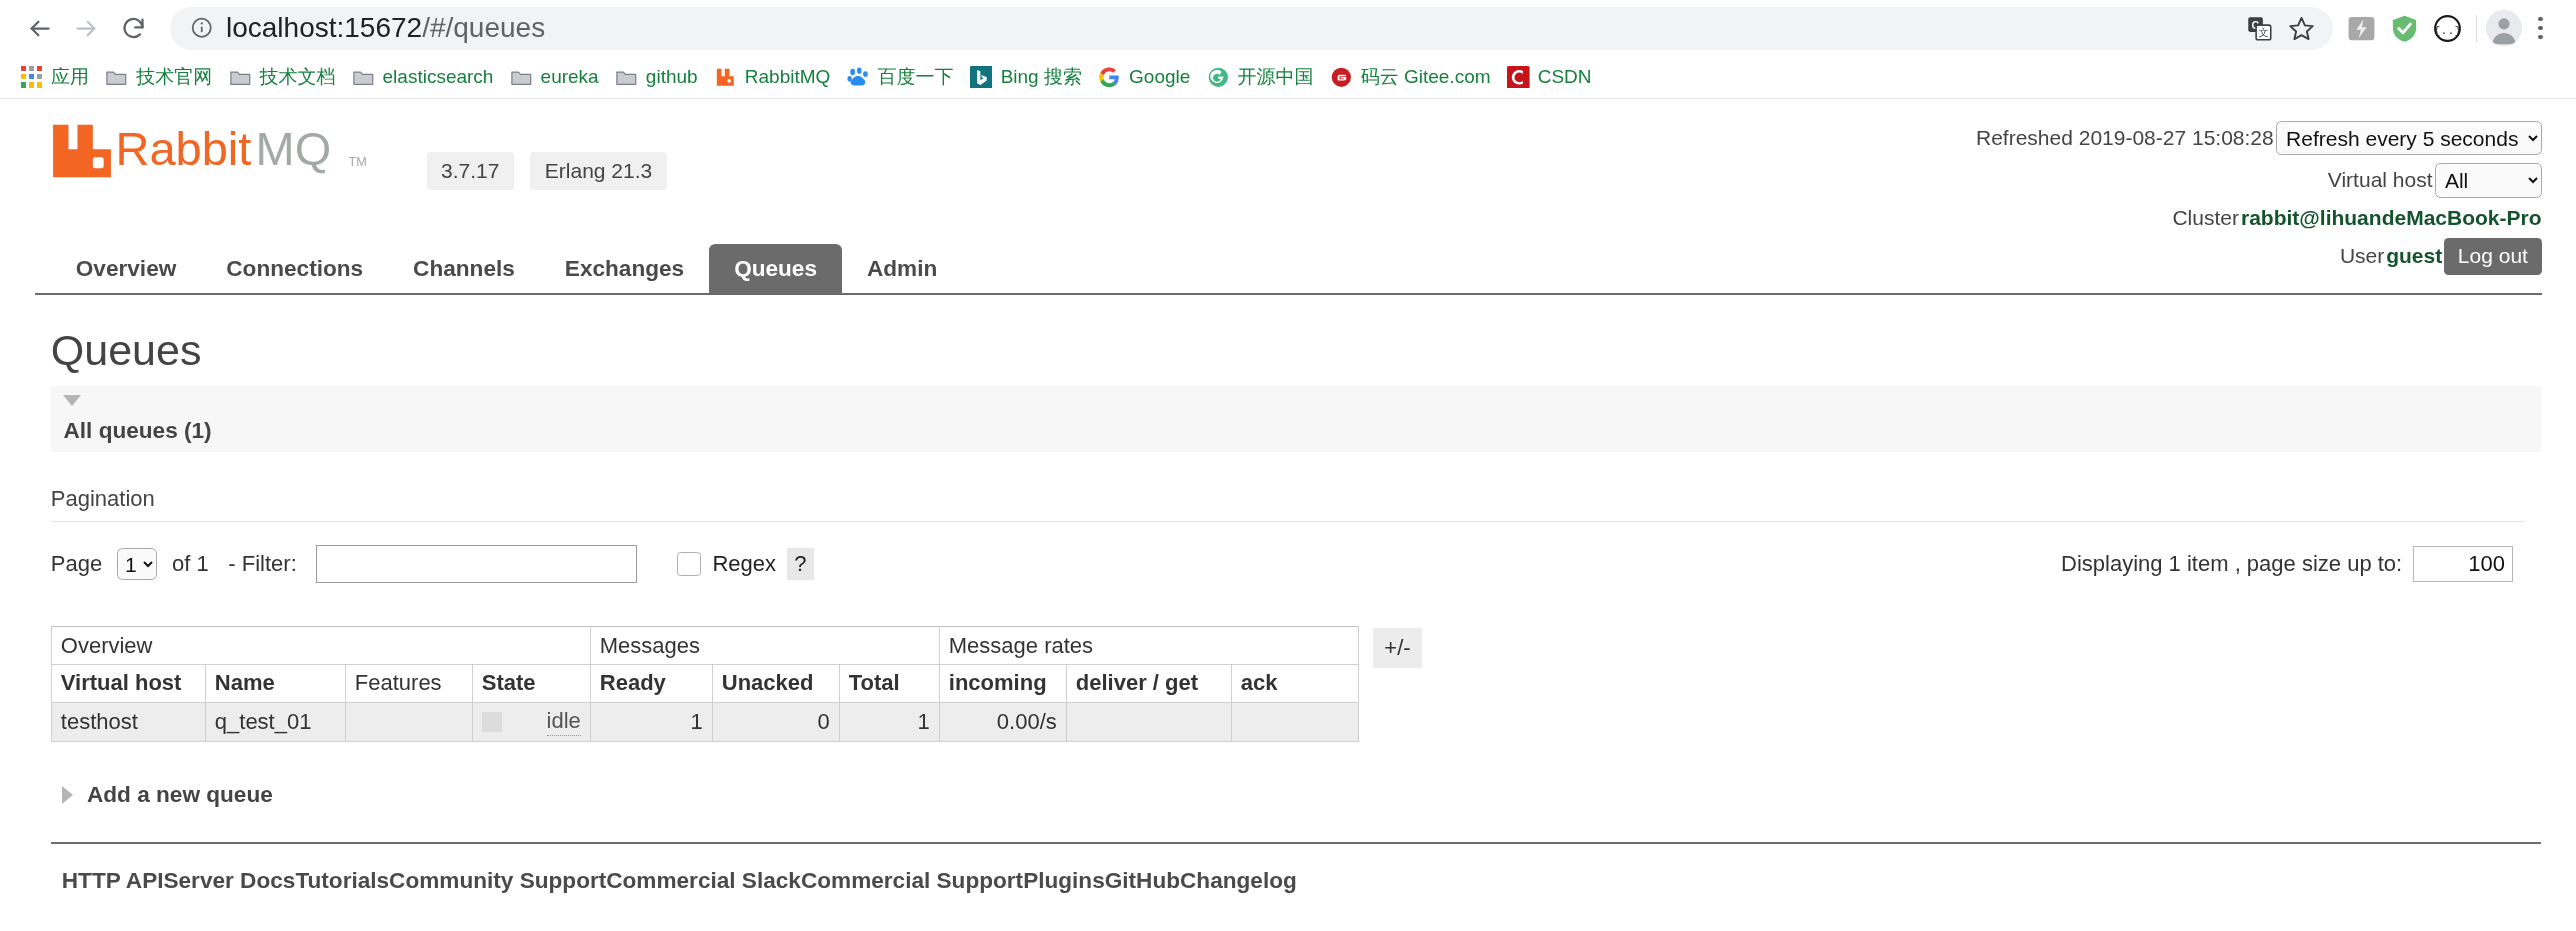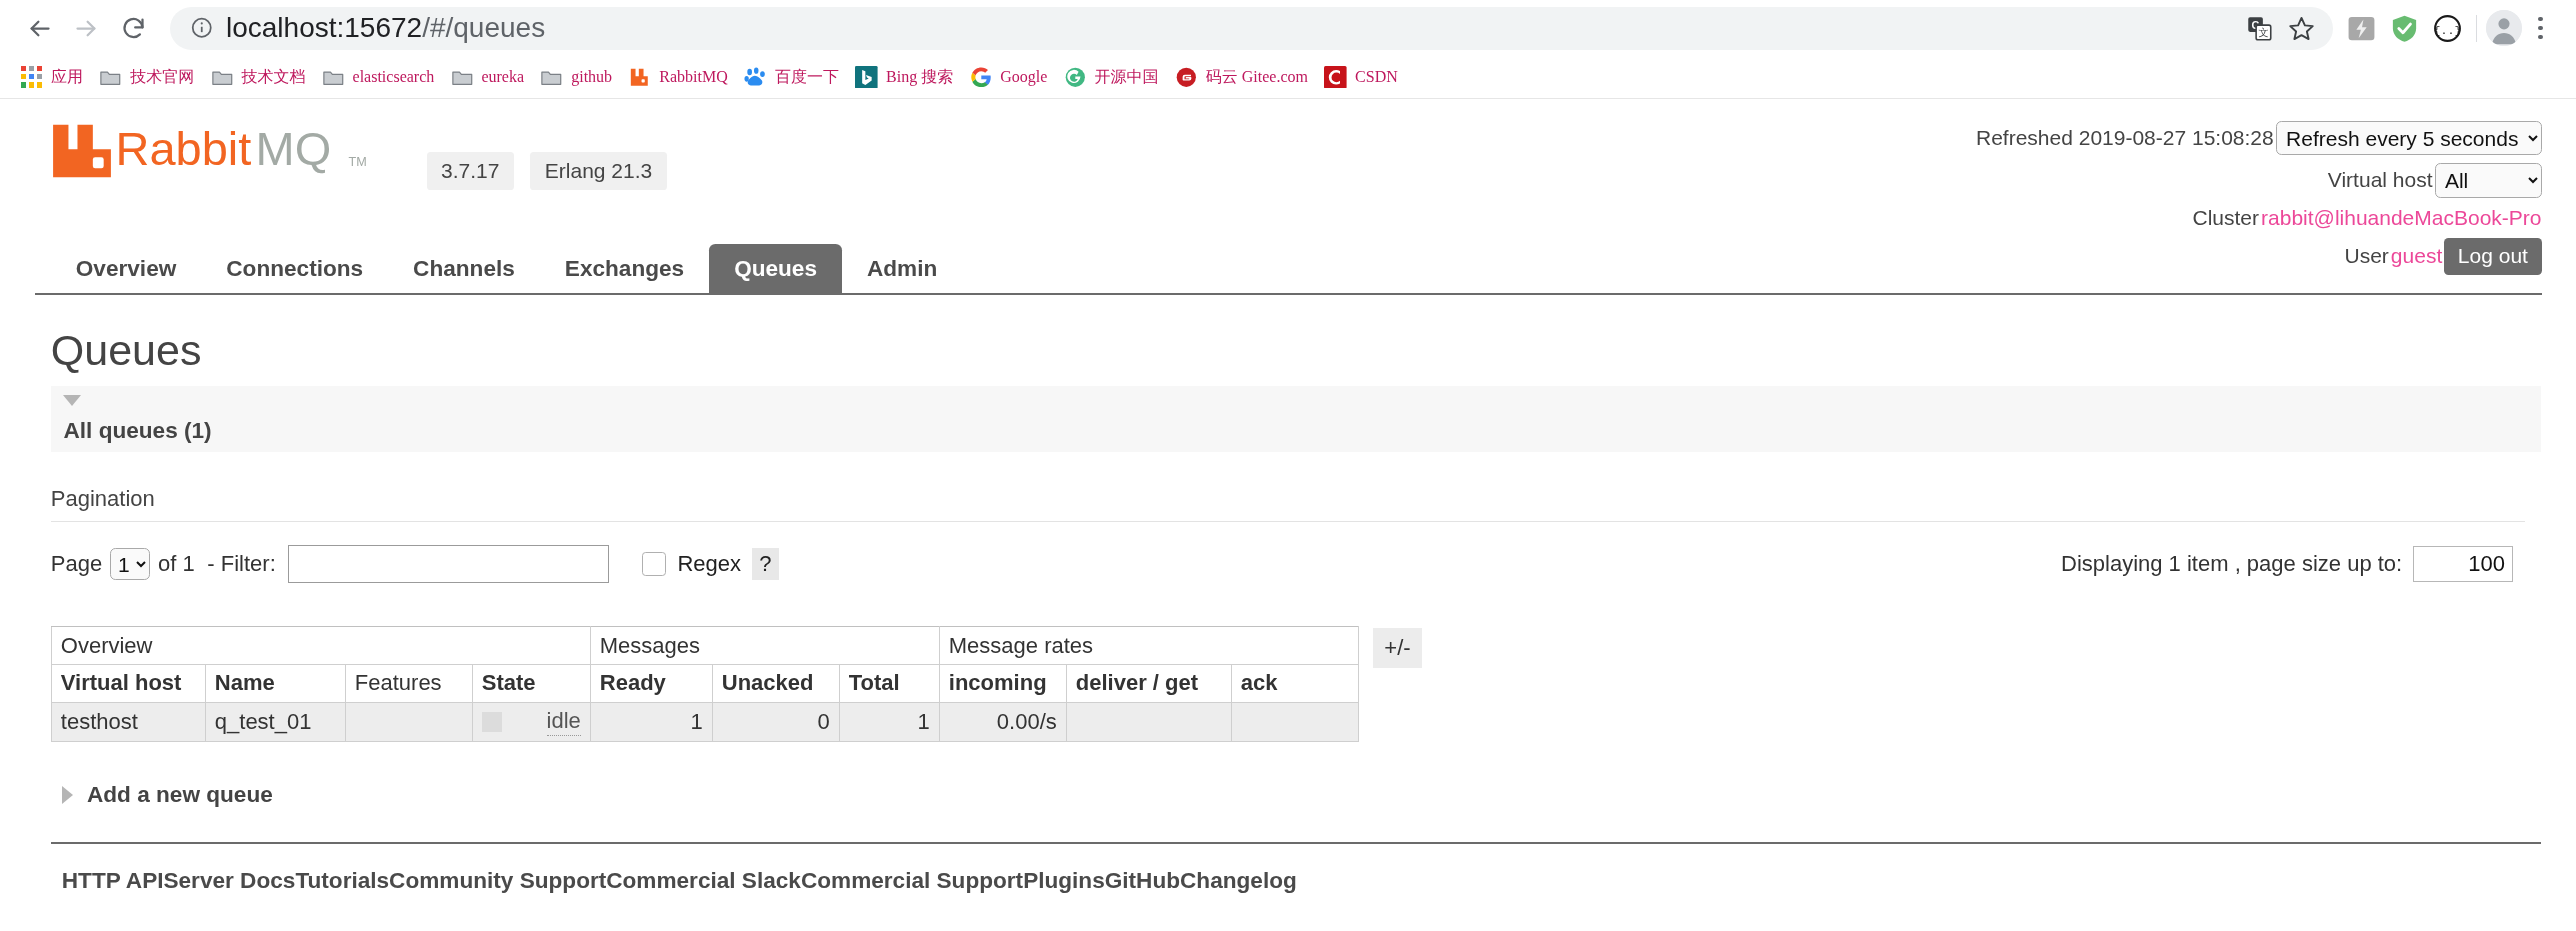--- a/index.html
+++ b/index.html
@@ -94,25 +94,24 @@
   }
   .bm {
     display: flex;
     align-items: center;
     height: 34px;
     padding: 0 8.2px;
     border-radius: 4.5px;
     flex: 0 0 auto;
   }
   .bm-label {
-    font-size: 16px;
-    color: #be185d;
+    font-size: 19px;
+    color: #15803d;
     margin-left: 8.2px;
     white-space: nowrap;
-    font-family: Liberation Serif, serif;
   }
   .bm-ico { width: 22.6px; height: 22.6px; flex: 0 0 auto; display: block; }
   .apps-grid {
     width: 22px; height: 22px;
     display: grid;
     grid-template-columns: repeat(3, 5.4px);
     grid-template-rows: repeat(3, 5.4px);
     gap: 2.7px;
   }
   .apps-grid i { display: block; width: 5.4px; height: 5.4px; }
@@ -159,21 +158,21 @@
   }
   .status-row {
     display: flex;
     align-items: center;
     justify-content: flex-end;
     gap: 2px;
     margin-bottom: 8.2px;
     white-space: nowrap;
   }
   .status-row .lbl { color: #444; }
-  .status-row .val-b { font-weight: normal; color: #ec4899; }
+  .status-row .val-b { font-weight: bold; color: #14532d; }
   select.rmq-select {
     font-family: "Liberation Sans", sans-serif;
     font-size: 21px;
     padding: 3.6px 5.4px;
     border: 0.9px solid #a9a9a9;
     border-radius: 5.4px;
     background: #fafafa;
     color: #111;
   }
   .logout-btn {
@@ -250,20 +249,21 @@
     padding-bottom: 8.2px;
     border-bottom: 0.9px solid #e3e3e3;
     width: calc(100% - 16.3px);
   }
   .pagination-row {
     display: flex;
     align-items: center;
     margin-top: 23.5px;
     width: calc(100% - 16.3px);
     position: relative;
+    gap: 7px;
   }
   .pg-text { font-size: 22px; color: #333; }
   .pg-select {
     font-family: "Liberation Sans", sans-serif;
     font-size: 21px;
     margin: 0 8.2px;
     padding: 2.7px 2.7px;
     border: 0.9px solid #a9a9a9;
     border-radius: 5.4px;
     background: #fafafa;

